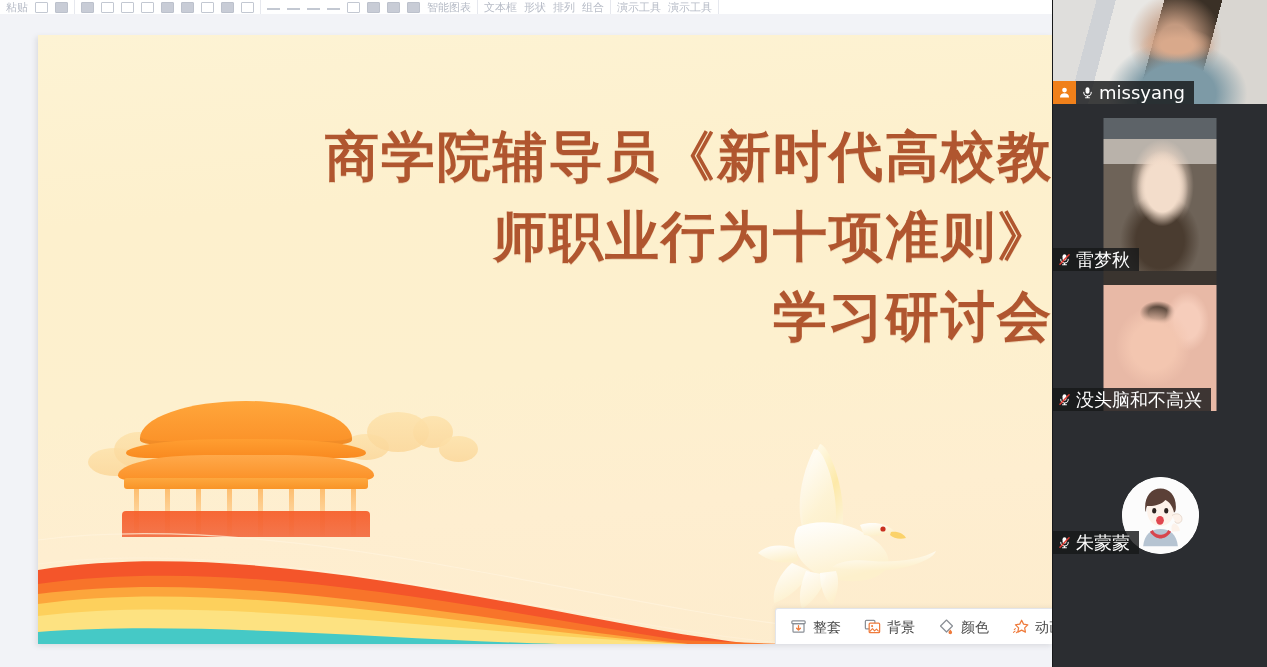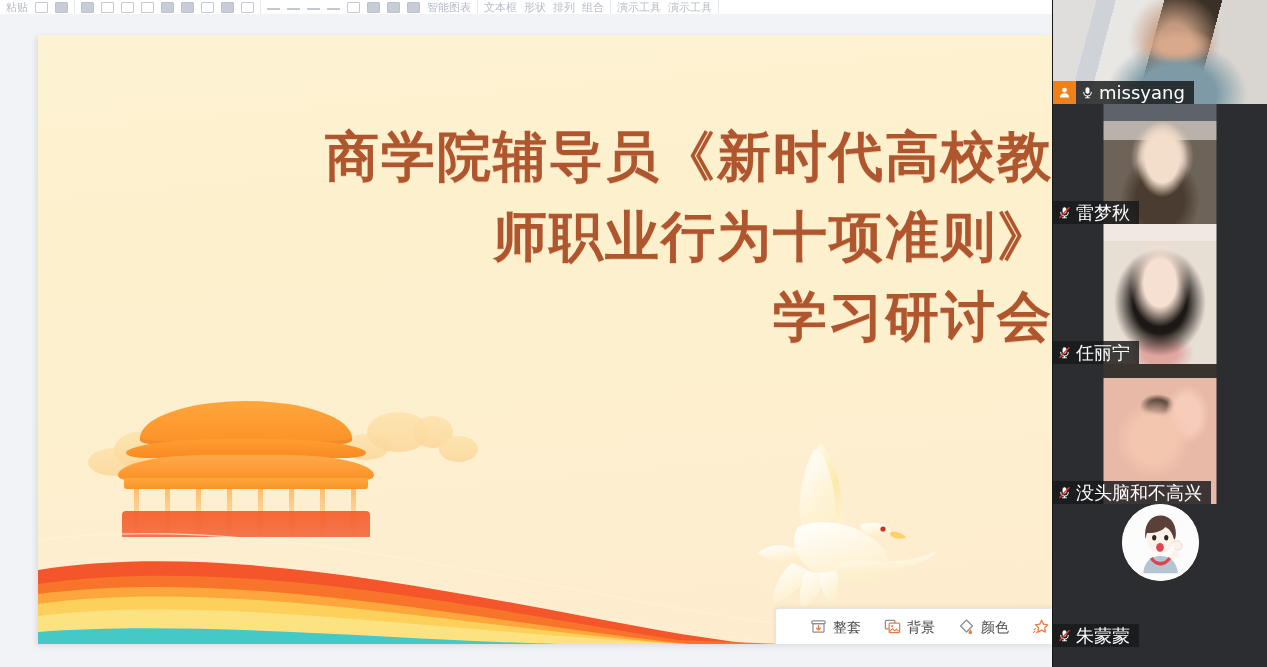--- a/index.html
+++ b/index.html
@@ -105,21 +105,21 @@
   .dove{position:absolute;right:112px;bottom:30px;width:205px;height:175px;}
 
   .wave{position:absolute;left:0;right:0;bottom:0;height:200px;}
   .wave svg{display:block;width:100%;height:100%;}
 
   
   .slide-tools{
     position:absolute;left:737px;bottom:0;height:36px;
     background:#ffffff;border:1px solid #e3e5ea;border-bottom:none;
     border-radius:3px 3px 0 0;
-    display:flex;align-items:center;padding:0 22px;
+    display:flex;align-items:center;padding:0 2px;
     box-shadow:0 -1px 4px rgba(100,100,110,.10);
     width:316px;box-sizing:border-box;overflow:hidden;
   }
   .st-item{
     display:flex;align-items:center;gap:5px;
     padding:0 11px;height:30px;cursor:default;
     white-space:nowrap;
   }
   .st-label{
     font-family:"DejaVu Sans","Liberation Sans",sans-serif;
@@ -150,21 +150,21 @@
     display:flex;align-items:center;justify-content:center;flex:0 0 auto;
   }
   .micwrap{
     width:23px;height:23px;display:flex;align-items:center;justify-content:center;
     flex:0 0 auto;
   }
   .nm{
     font-family:"DejaVu Sans","Liberation Sans",sans-serif;
     font-size:18px;color:#ffffff;line-height:13px;white-space:nowrap;
   }
-  .avatar-tile{display:flex;align-items:flex-start;justify-content:center;}
+  .avatar-tile{display:flex;align-items:flex-end;justify-content:center;}
   .avatar{
     width:77px;height:77px;border-radius:50%;background:#fbfbfb;
     display:flex;align-items:center;justify-content:center;overflow:hidden;
   }
 </style>
 </head>
 <body>
 
 <div class="app">
 
@@ -363,57 +363,39 @@
         <span class="micwrap">
           <svg viewBox="0 0 16 16" width="13" height="13">
               <rect x="5.6" y="1.6" width="4.8" height="8" rx="2.4" fill="#fff"></rect>
               <path d="M3.4 7.6a4.6 4.6 0 0 0 9.2 0M8 12.2v2.2M5.6 14.4h4.8" stroke="#fff" stroke-width="1.3" fill="none" stroke-linecap="round"></path>
             </svg>
         </span>
         <span class="nm">missyang</span>
       </div>
     </div>
 
-    <div class="tile" style="height:120px;">
+    <div class="tile" style="height:153px;margin-top:14px;">
       <div class="portrait" style="background:
              radial-gradient(ellipse at 52% 44%, #f0d8c6 0 19%, rgba(240,216,198,0) 38%),
              linear-gradient(180deg,#5d6368 0 14%,#b9b2aa 14% 30%,#6e6358 30% 100%);"></div>
       <div class="portrait" style="background:
              radial-gradient(ellipse 26px 38px at 52% 46%, #f3ddcb 0 62%, rgba(243,221,203,0) 100%),
              radial-gradient(ellipse 40px 46px at 50% 80%, #4a3c30 0 60%, rgba(74,60,48,0) 100%);"></div>
       <div class="namebar">
         <span class="micwrap">
           <svg viewBox="0 0 16 16" width="13" height="13">
               <rect x="5.6" y="1.6" width="4.8" height="8" rx="2.4" fill="#fff"></rect>
               <path d="M3.4 7.6a4.6 4.6 0 0 0 9.2 0M8 12.2v2.2M5.6 14.4h4.8" stroke="#fff" stroke-width="1.3" fill="none" stroke-linecap="round"></path>
               <path d="M2.4 13.8L13.6 2.2" stroke="#e03b33" stroke-width="1.8" stroke-linecap="round"></path>
             </svg>
         </span>
         <span class="nm">雷梦秋</span>
       </div>
     </div>
 
-    <div class="tile" style="height:140px;">
-      <div class="portrait" style="background:
-             linear-gradient(180deg,#efe9e2 0 12%,#e7ded4 12% 100%);"></div>
-      <div class="portrait" style="background:
-             radial-gradient(ellipse 30px 44px at 50% 42%, #f6e0d2 0 54%, rgba(246,224,210,0) 100%),
-             radial-gradient(ellipse 46px 54px at 50% 56%, #1d1815 0 58%, rgba(29,24,21,0) 100%),
-             radial-gradient(ellipse 34px 22px at 50% 92%, #e0a6a0 0 50%, rgba(224,166,160,0) 100%);"></div>
-      <div class="namebar">
-        <span class="micwrap">
-          <svg viewBox="0 0 16 16" width="13" height="13">
-              <rect x="5.6" y="1.6" width="4.8" height="8" rx="2.4" fill="#fff"></rect>
-              <path d="M3.4 7.6a4.6 4.6 0 0 0 9.2 0M8 12.2v2.2M5.6 14.4h4.8" stroke="#fff" stroke-width="1.3" fill="none" stroke-linecap="round"></path>
-              <path d="M2.4 13.8L13.6 2.2" stroke="#e03b33" stroke-width="1.8" stroke-linecap="round"></path>
-            </svg>
-        </span>
-        <span class="nm">任丽宁</span>
-      </div>
-    </div>
 
     <div class="tile" style="height:140px;">
       <div class="portrait" style="background:
              linear-gradient(180deg,#3a342f 0 10%,#e8b9a6 10% 100%);"></div>
       <div class="portrait" style="background:
              radial-gradient(ellipse 38px 40px at 44% 54%, #f3c6b0 0 58%, rgba(243,198,176,0) 100%),
              radial-gradient(ellipse 22px 30px at 74% 36%, #f6cdbb 0 58%, rgba(246,205,187,0) 100%),
              radial-gradient(ellipse 18px 12px at 48% 30%, #5d4a3e 0 52%, rgba(93,74,62,0) 100%);"></div>
       <div class="namebar">
         <span class="micwrap">

